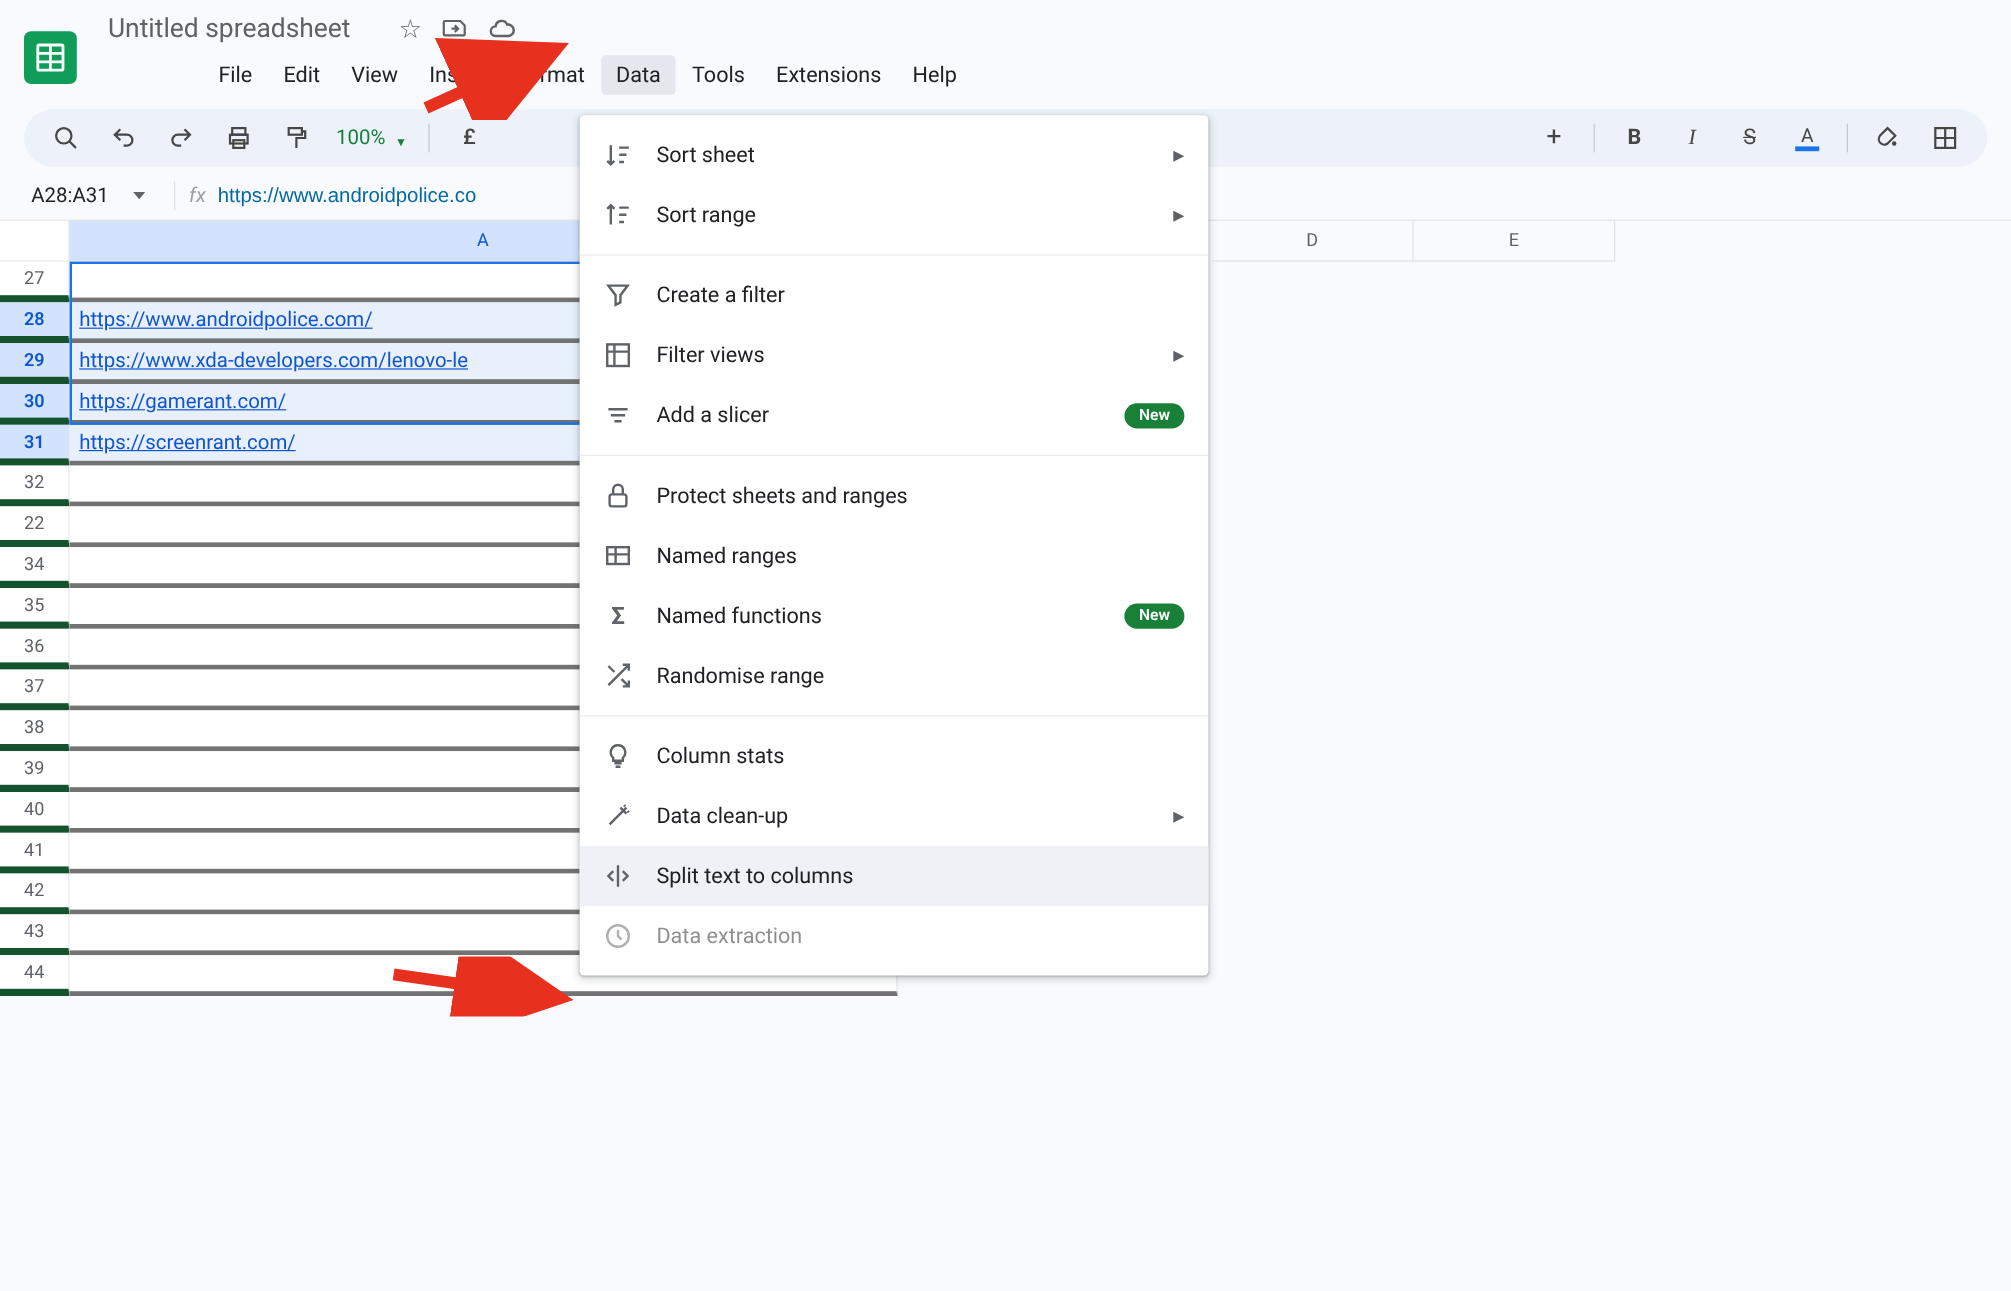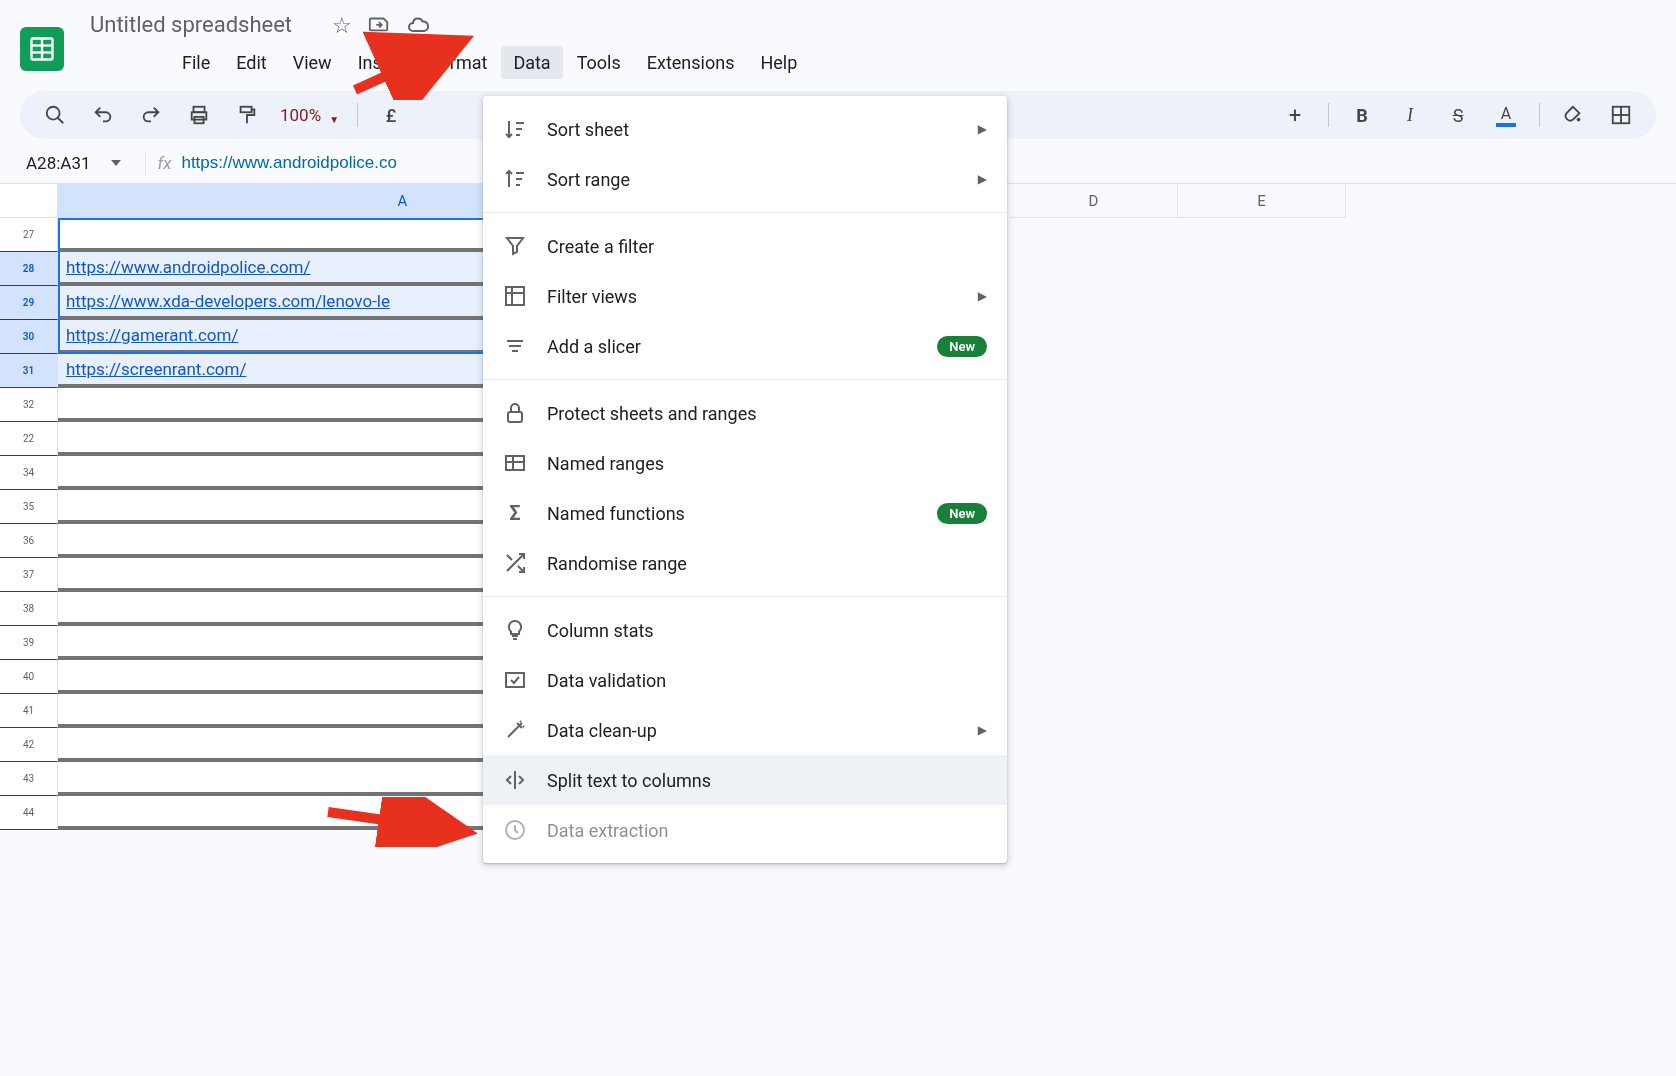--- a/index.html
+++ b/index.html
@@ -14,40 +14,40 @@
     .title-icons span { color: #5f6368; font-size: 22px; cursor: pointer; }
     
     .menu-bar { display: flex; gap: 2px; padding: 4px 0 8px 86px; }
     .menu-item { font-size: 18px; color: #202124; padding: 6px 12px; border-radius: 4px; cursor: pointer; }
     .menu-item.active { background: #e4e8ee; }
     
     .toolbar { display: flex; align-items: center; gap: 18px; background: #edf2fa; border-radius: 28px; margin: 4px 20px; padding: 8px 20px; height: 48px; }
     .tb-btn { color: #444746; display: flex; align-items: center; justify-content: center; width: 30px; height: 30px; cursor: pointer; }
     .tb-btn svg { width: 22px; height: 22px; }
     .tb-sep { width: 1px; height: 24px; background: #c4c7c5; }
-    .zoom { font-size: 17px; color: #7f1d1d; display: flex; align-items: flex-end; gap: 8px; }
+    .zoom { font-size: 17px; color: #15803d; display: flex; align-items: flex-end; gap: 8px; }
     
     .formula-bar { display: flex; align-items: center; padding: 6px 14px; border-bottom: 1px solid #e1e3e1; }
     .name-box { font-size: 17px; color: #202124; padding: 4px 12px; min-width: 110px; display: flex; align-items: center; gap: 20px; }
     .name-box::after { content: ''; border-left: 5px solid transparent; border-right: 5px solid transparent; border-top: 6px solid #5f6368; }
     .fb-sep { width: 1px; height: 24px; background: #e1e3e1; margin: 0 12px; }
     .fx { font-style: italic; color: #9aa0a6; font-size: 17px; margin-right: 10px; }
     .formula-input { font-size: 17px; color: #0369a1; border: none; outline: none; flex: 1; background: transparent; }
     
     .grid-area { position: relative; display: flex; }
     .corner { width: 58px; height: 34px; background: #fff; border-right: 1px solid #e1e3e1; border-bottom: 1px solid #e1e3e1; }
     .col-headers { display: flex; background: #fff; height: 34px; }
     .col-h { border-right: 1px solid #e1e3e1; border-bottom: 1px solid #e1e3e1; display: flex; align-items: center; justify-content: center; font-size: 15px; color: #5f6368; }
     .col-h.sel { background: #d3e3fd; color: #0b57d0; }
     .col-a { width: 690px; }
     .col-d { width: 168px; }
     .col-e { width: 168px; }
     
     .row-headers { width: 58px; }
-    .row-h { height: 34px; border-right: 1px solid #e1e3e1; border-bottom: 1px solid #14532d; display: flex; align-items: center; justify-content: center; font-size: 10px; color: #5f6368; background: #fff; }
+    .row-h { height: 34px; border-right: 1px solid #e1e3e1; border-bottom: 6px solid #14532d; display: flex; align-items: center; justify-content: center; font-size: 15px; color: #5f6368; background: #fff; }
     .row-h.sel { background: #d3e3fd; color: #0b57d0; font-weight: 600; }
     
     .cells { position: relative; }
     .cell-row { display: flex; height: 34px; }
     .cell { border-right: 1px solid #e1e3e1; border-bottom: 4px solid #737373; padding: 0 8px; display: flex; align-items: center; font-size: 17px; background: #fff; overflow: hidden; white-space: nowrap; }
     .cell.sel { background: #e8f0fe; }
     .cell a { color: #1155cc; text-decoration: underline; }
     .selection-border { position: absolute; border: 2px solid #1a73e8; pointer-events: none; left: 0; top: 34px; width: 690px; height: 136px; }
     .selection-border::after { content: ''; position: absolute; right: -4px; bottom: -4px; width: 8px; height: 8px; background: #1a73e8; }
     
@@ -367,29 +367,20 @@
       <span class="dd-icon">
         <svg viewBox="0 0 24 24" fill="none" stroke="currentColor" stroke-width="2">
           <path d="M9 18h6M10 21h4M12 3a6 6 0 00-4 10.5V16h8v-2.5A6 6 0 0012 3z"></path>
         </svg>
       </span>
       <span>Column stats</span>
     </div>
     <div class="dd-item">
       <span class="dd-icon">
         <svg viewBox="0 0 24 24" fill="none" stroke="currentColor" stroke-width="2">
-          <rect x="3" y="5" width="18" height="14"></rect>
-          <path d="M8 12l3 3 5-6"></path>
-        </svg>
-      </span>
-      <span>Data validation</span>
-    </div>
-    <div class="dd-item">
-      <span class="dd-icon">
-        <svg viewBox="0 0 24 24" fill="none" stroke="currentColor" stroke-width="2">
           <path d="M5 19l14-14M14 5l5 5M17 3l1 1M20 8l1 1M8 16l-3 3"></path>
         </svg>
       </span>
       <span>Data clean-up</span>
       <span class="dd-arrow">▶</span>
     </div>
     <div class="dd-item hover">
       <span class="dd-icon">
         <svg viewBox="0 0 24 24" fill="none" stroke="currentColor" stroke-width="2">
           <line x1="12" y1="3" x2="12" y2="21"></line>

